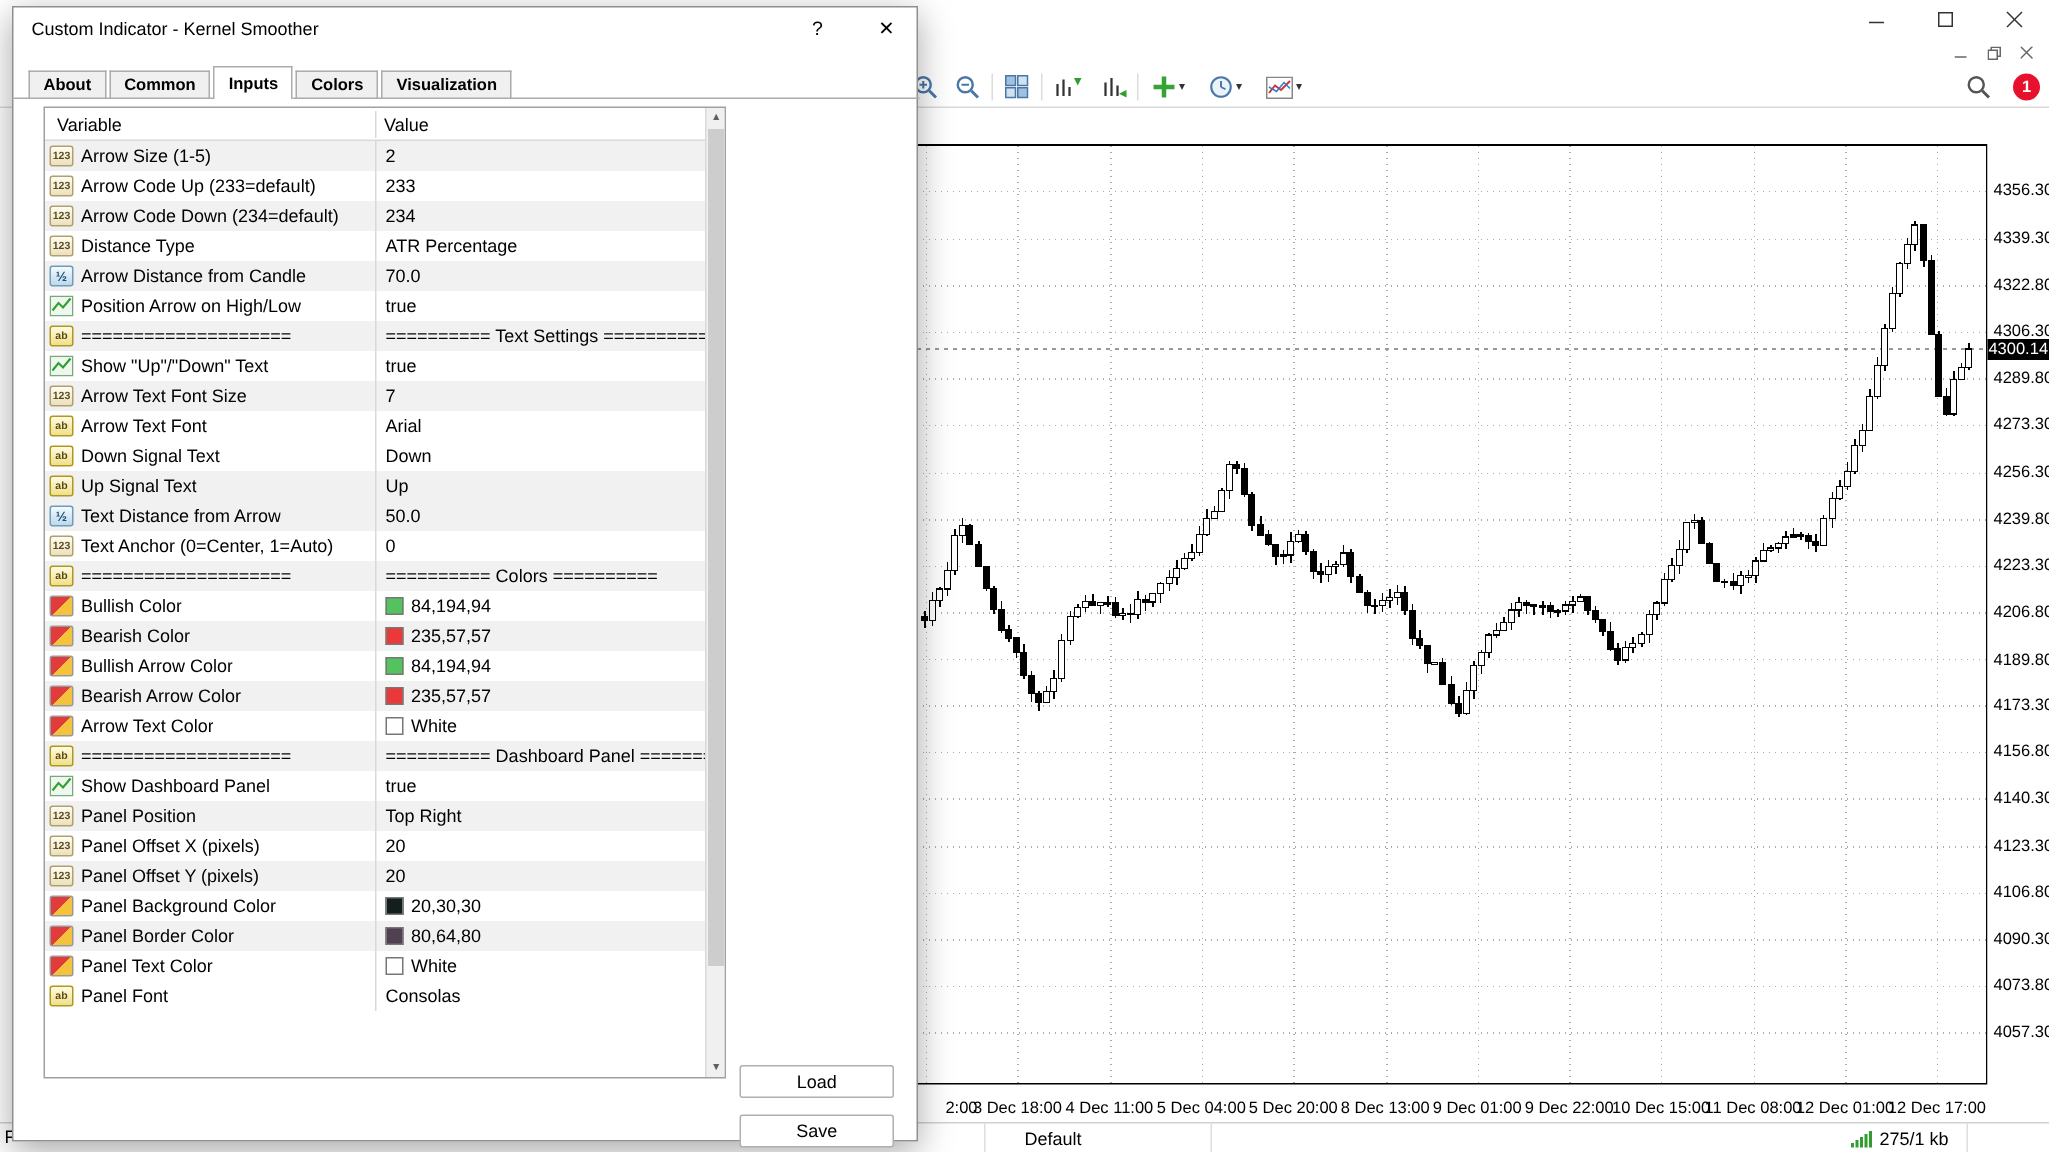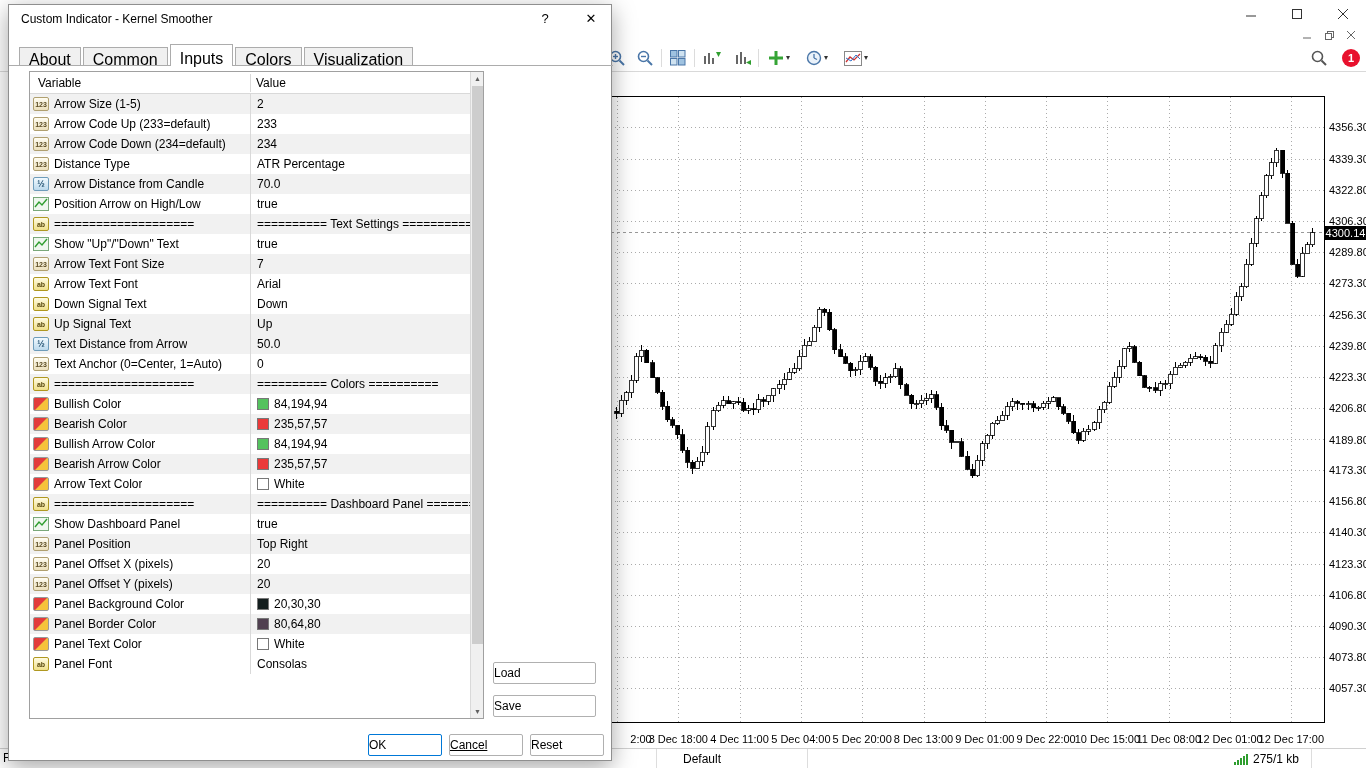--- a/index.html
+++ b/index.html
@@ -51,22 +51,22 @@
   .dialog { position:absolute; left:8px; top:4px; width:604px; height:757px; background:#fff;
             border:1px solid #8f8f8f; box-shadow:0 6px 22px rgba(0,0,0,.35); z-index:10; }
   .dtitle { position:absolute; left:0; top:0; width:100%; height:28px; display:flex; align-items:center; }
   .dtitle-text { margin-left:12px; font-size:12px; }
   .dhelp { position:absolute; left:522px; top:4px; width:28px; height:20px; text-align:center;
            line-height:20px; font-size:13px; cursor:pointer; }
   .dclose { position:absolute; left:568px; top:4px; width:28px; height:20px; text-align:center;
             line-height:20px; font-size:13px; cursor:pointer; }
 
   .tabs { position:absolute; left:10px; top:39px; height:22px; display:flex; }
-  .tab { border:1px solid #acacac; border-bottom:none; background:#f0f0f0; font-size:16px;
-         padding:3px 9px 0 9px; height:19px; margin-top:3px; margin-right:2px; cursor:pointer; }
+  .tab { border:1px solid #acacac; border-bottom:none; background:#f0f0f0; font-size:11px;
+         padding:3px 9px 0 9px; height:19px; margin-top:3px; margin-right:2px; cursor:pointer;font-weight:bold; }
   .tab.active { background:#fff; margin-top:0; height:22px; padding-top:5px; position:relative; z-index:3; }
   .tabline { position:absolute; left:0; top:60px; width:604px; border-top:1px solid #acacac; z-index:1; }
 
   .tpanel { position:absolute; left:20px; top:66px; width:455px; height:648px;
             border:1px solid #a0a0a0; background:#fff; overflow:hidden; }
   .thead { position:relative; height:22px; border-bottom:1px solid #d9d9d9; font-size:12px; }
   .thead .h1 { position:absolute; left:8px; top:4px; }
   .thead .h2 { position:absolute; left:226px; top:4px; }
   .thead .hdiv { position:absolute; left:220px; top:2px; height:18px; width:1px; background:#d9d9d9; }
   .tbody { position:absolute; left:0; top:22px; right:13px; bottom:0; }
@@ -84,21 +84,21 @@
           padding-left:6px; border-left:1px solid #d9d9d9; gap:5px; white-space:nowrap; overflow:hidden; }
   .swatch { display:inline-block; width:12px; height:12px; border:1px solid #777; flex:0 0 auto; }
 
   .vscroll { position:absolute; right:0; top:0; width:13px; height:100%; background:#f0f0f0;
              border-left:1px solid #d9d9d9; }
   .varrow { position:absolute; left:0; width:13px; height:13px; font-size:7px; color:#606060;
             display:flex; align-items:center; justify-content:center; cursor:pointer; }
   .vthumb { position:absolute; left:1px; top:14px; width:11px; height:558px; background:#cdcdcd; cursor:pointer; }
 
   .btn { position:absolute; height:22px; background:#fff; border:1px solid #b0b0b0; border-radius:2px;
-         font-size:12px; line-height:20px; cursor:pointer; }
+         font-size:12px; text-align:center; line-height:20px; cursor:pointer;margin-top:48px; }
   .btn.default { border-color:#0078d7; }
 </style>
 </head>
 <body>
 
 <div id="app">
 
   <div class="titlebar">
     <div class="winctl">
       <div class="wbtn">

